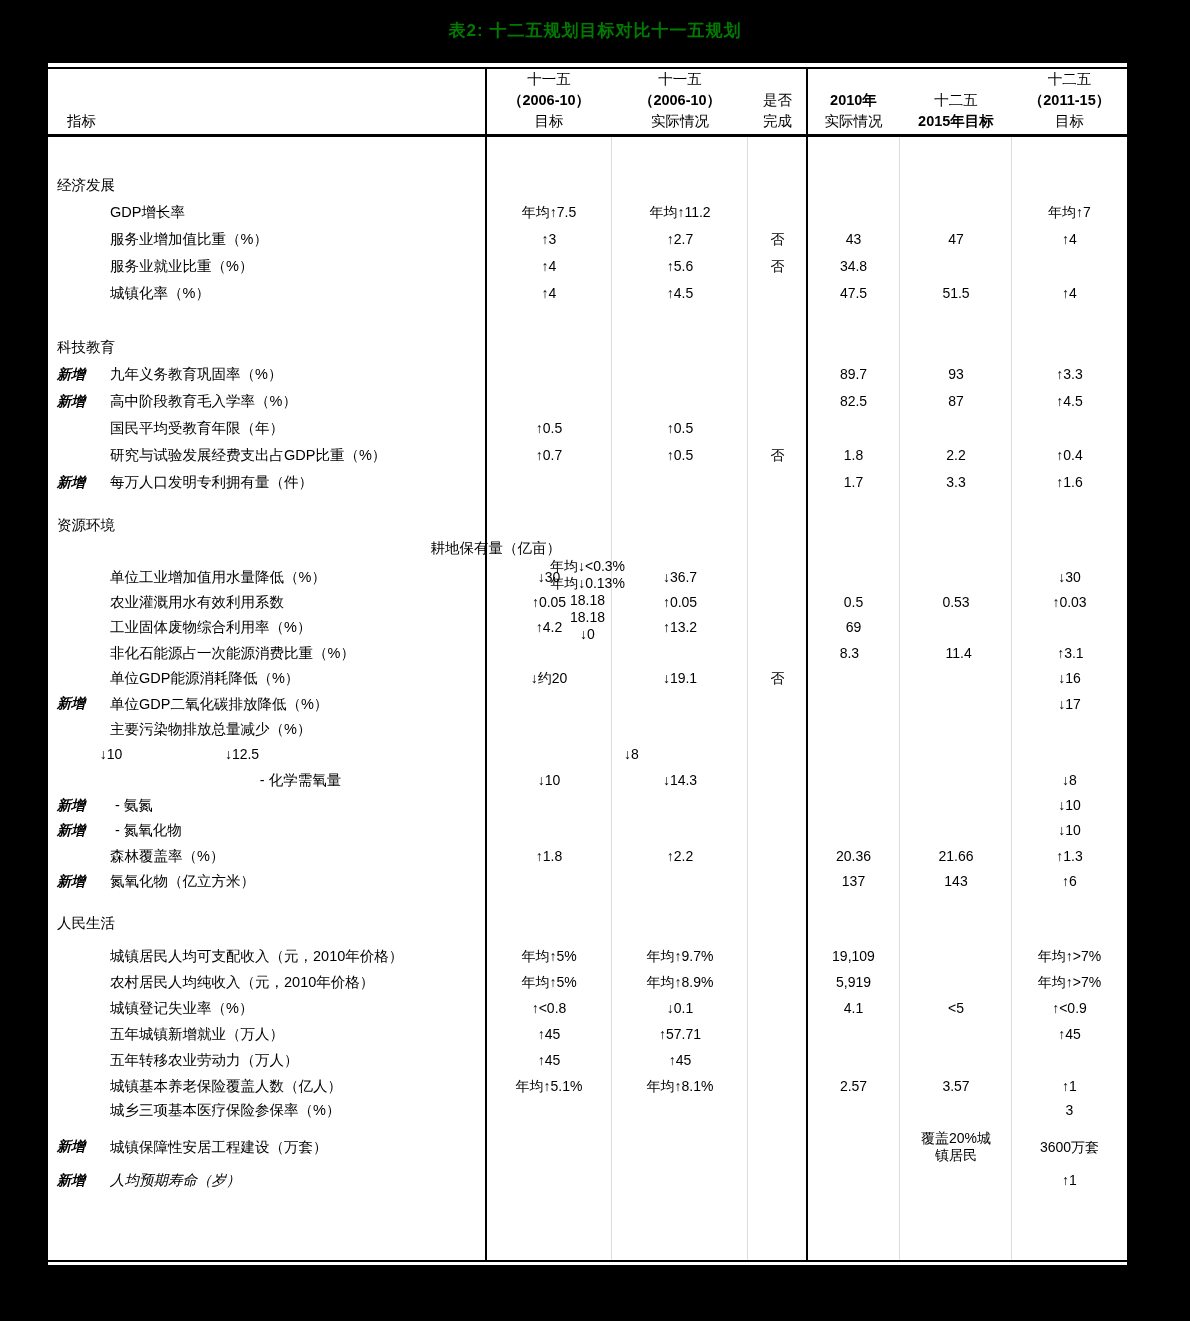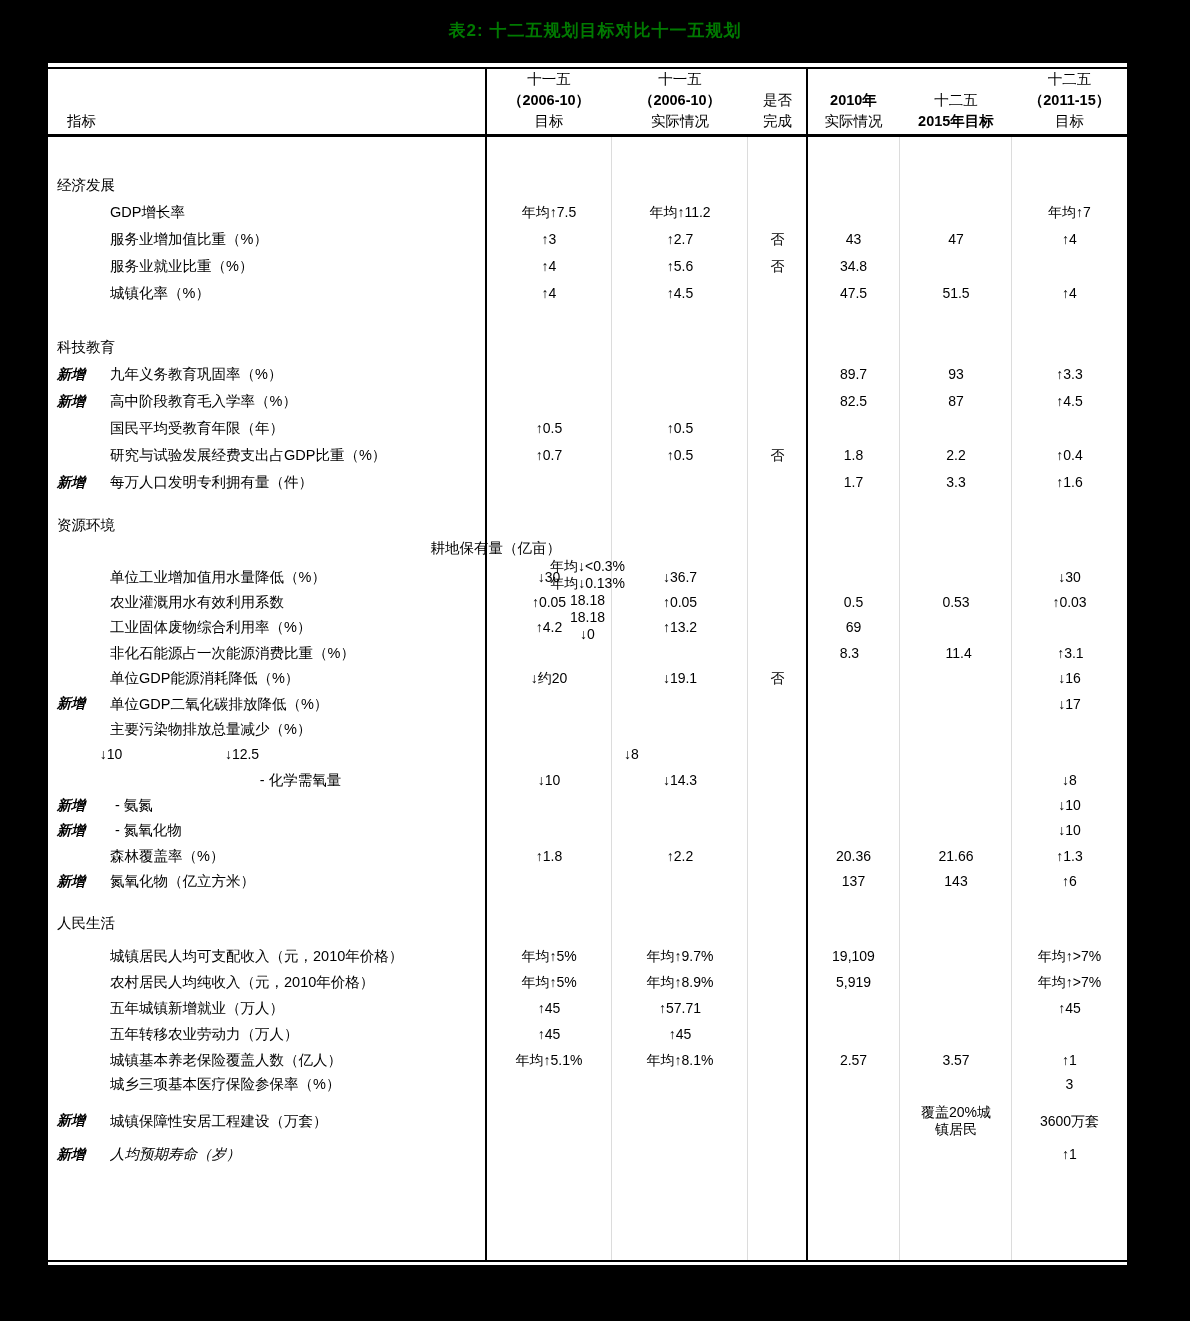--- a/index.html
+++ b/index.html
@@ -370,20 +370,31 @@
         </div>
         <div class="val" style="width: 126px;">年均↑5%</div>
         <div class="val" style="width: 136px;">年均↑8.9%</div>
         <div class="val" style="width: 59px;"></div>
         <div class="val" style="width: 93px;">5,919</div>
         <div class="val" style="width: 112px;"></div>
         <div class="val" style="width: 115px;">年均↑&gt;7%</div>
       </div>
       <div class="row" style="height: 26px;">
         <div class="c1">
+          <span class="lbl" style="margin-left: 62px;">城镇登记失业率（%）</span>
+        </div>
+        <div class="val" style="width: 126px;">↑&lt;0.8</div>
+        <div class="val" style="width: 136px;">↓0.1</div>
+        <div class="val" style="width: 59px;"></div>
+        <div class="val" style="width: 93px;">4.1</div>
+        <div class="val" style="width: 112px;">&lt;5</div>
+        <div class="val" style="width: 115px;">↑&lt;0.9</div>
+      </div>
+      <div class="row" style="height: 26px;">
+        <div class="c1">
           <span class="lbl" style="margin-left: 62px;">五年城镇新增就业（万人）</span>
         </div>
         <div class="val" style="width: 126px;">↑45</div>
         <div class="val" style="width: 136px;">↑57.71</div>
         <div class="val" style="width: 59px;"></div>
         <div class="val" style="width: 93px;"></div>
         <div class="val" style="width: 112px;"></div>
         <div class="val" style="width: 115px;">↑45</div>
       </div>
       <div class="row" style="height: 26px;">

